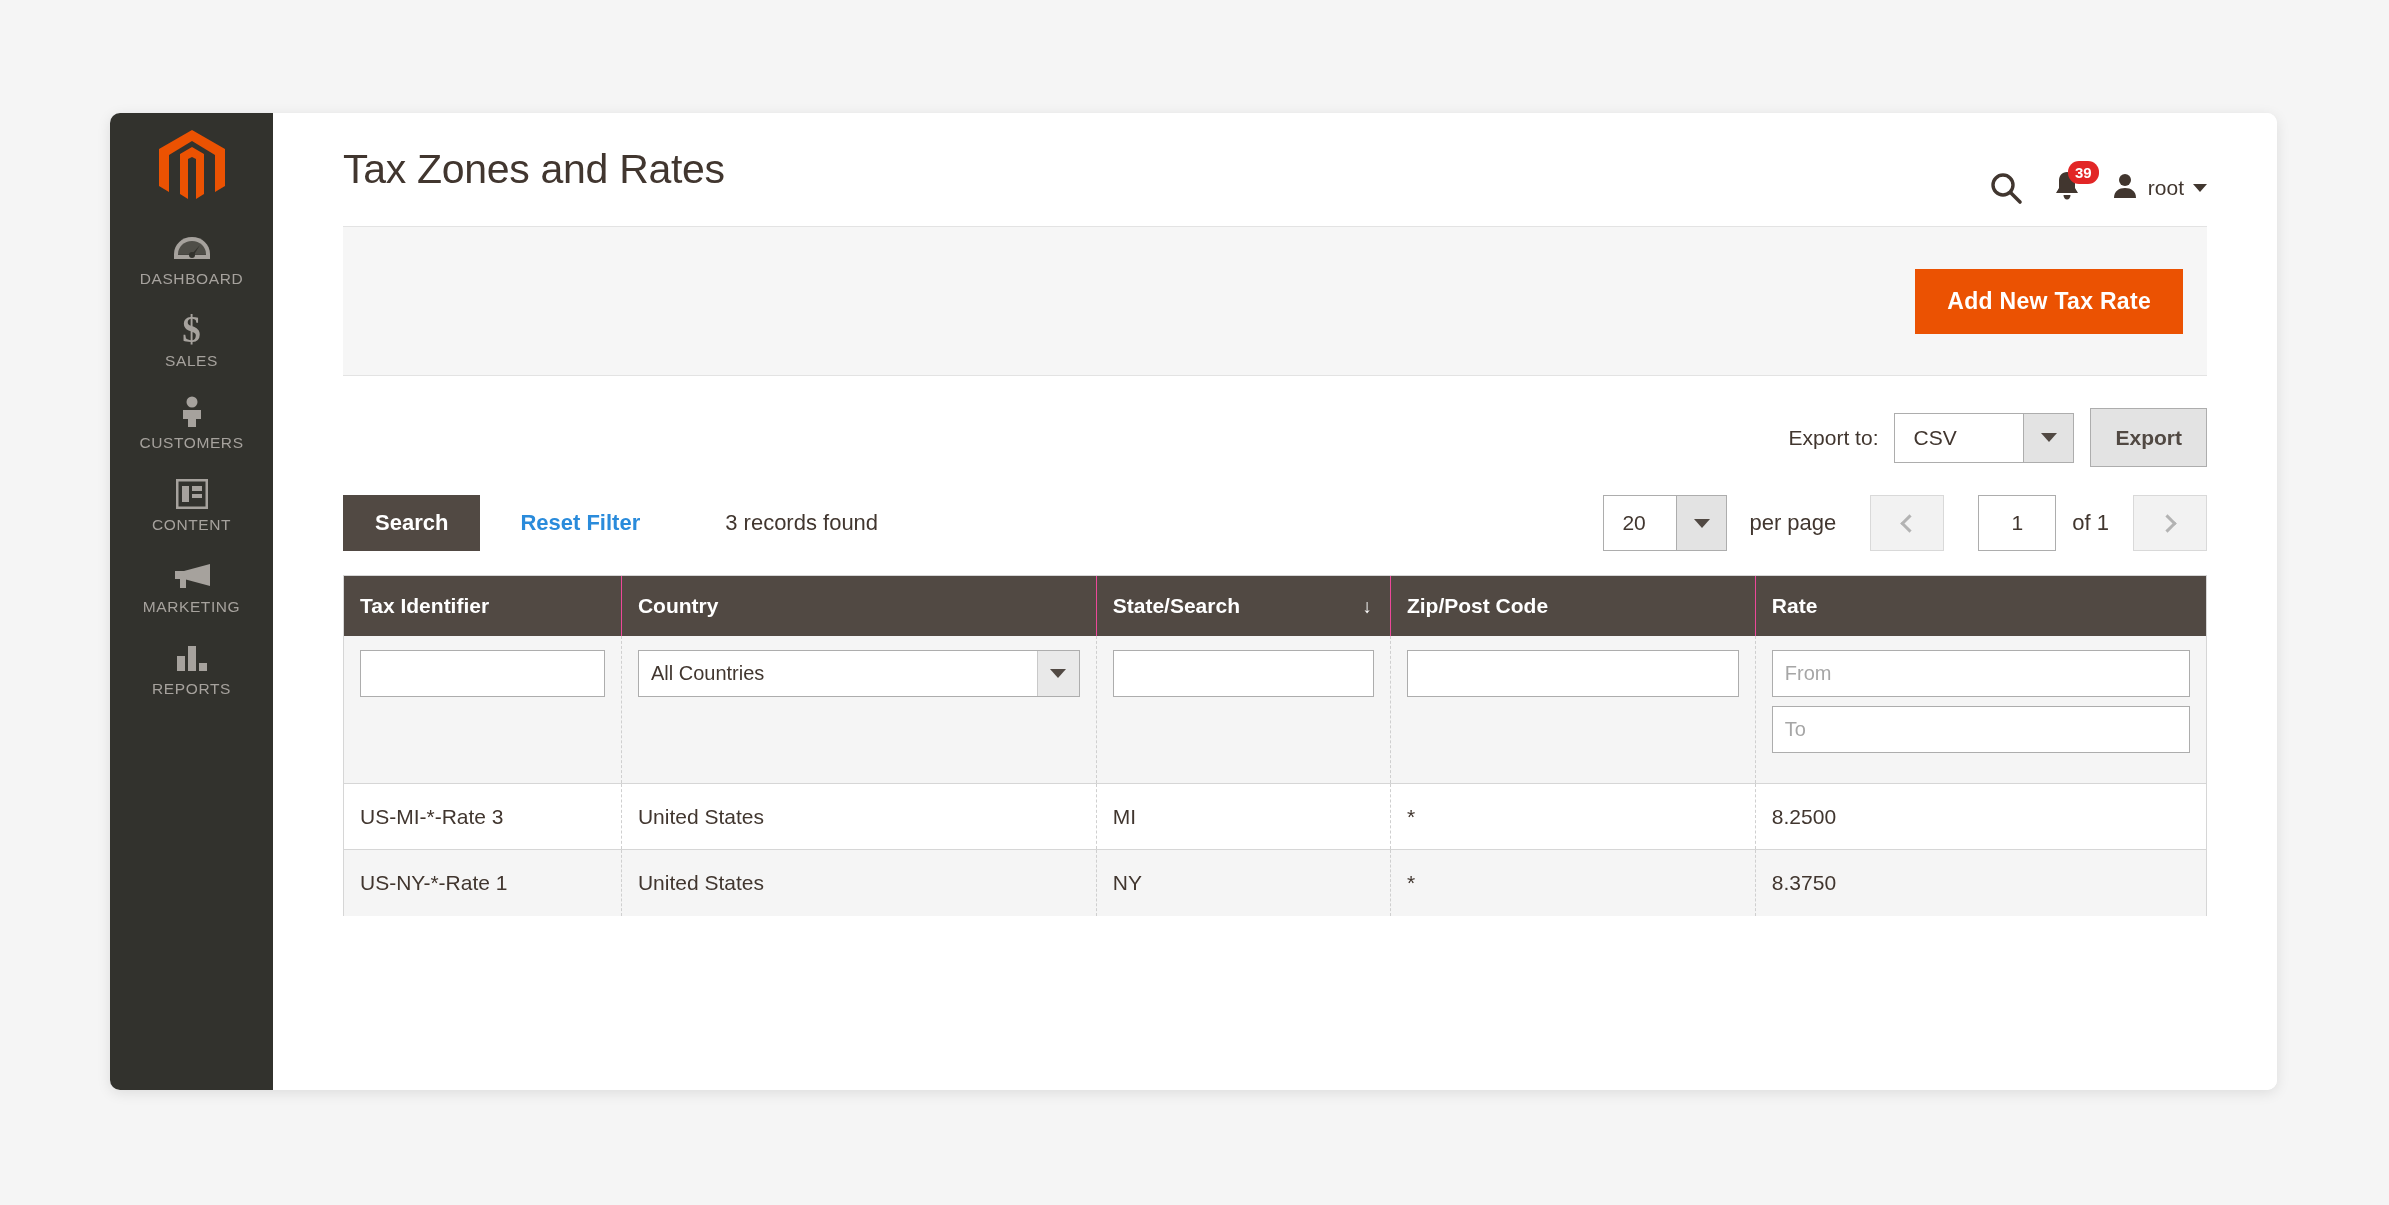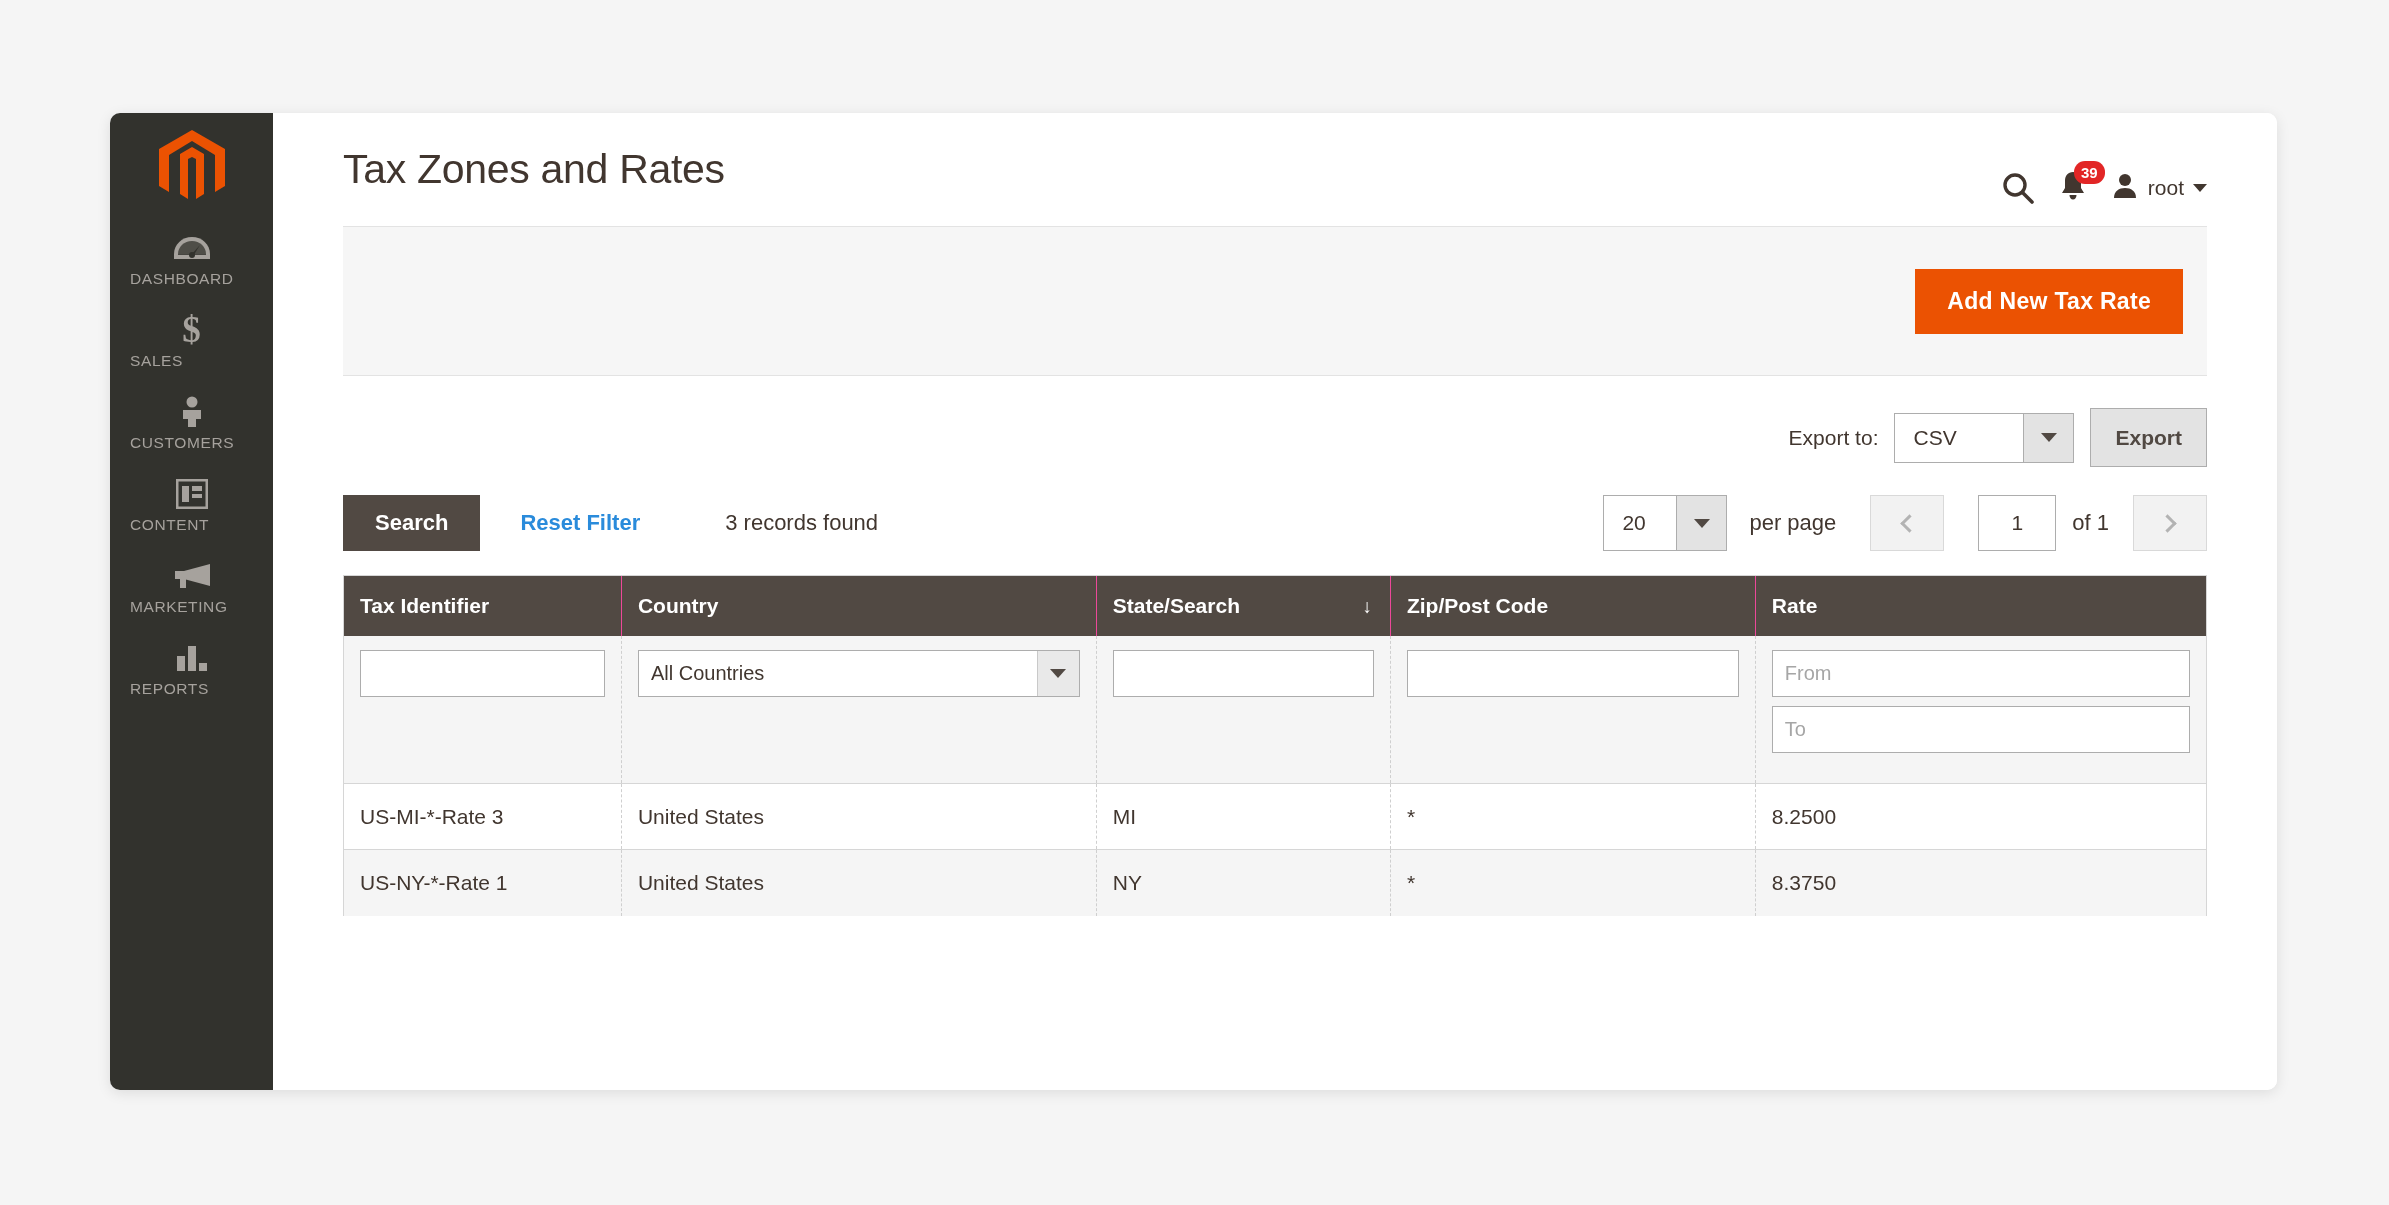--- a/index.html
+++ b/index.html
@@ -36,20 +36,21 @@
   .logo-wrap {
     height: 105px;
     display: flex;
     align-items: center;
     justify-content: center;
   }
   .logo-wrap svg { display: block; }
 
   .nav-item {
     display: block;
+    text-align: center;
     padding: 13px 20px 12px;
     text-decoration: none;
     cursor: pointer;
   }
   .nav-icon {
     height: 34px;
     display: flex;
     align-items: center;
     justify-content: center;
     margin-bottom: 5px;
@@ -88,21 +89,21 @@
     font-size: 41px;
     color: #41362f;
     font-weight: normal;
     font-family: "Liberation Sans", sans-serif;
     letter-spacing: -0.3px;
   }
 
   .header-actions {
     display: flex;
     align-items: center;
-    gap: 24px;
+    gap: 30px;
     margin-top: 36px;
   }
   .hdr-icon { cursor: pointer; display: flex; align-items: center; }
   .bell-wrap { position: relative; display: flex; align-items: center; cursor: pointer; }
   .bell-badge {
     position: absolute;
     left: 15px;
     top: -9px;
     background: #e22626;
     color: #fff;

